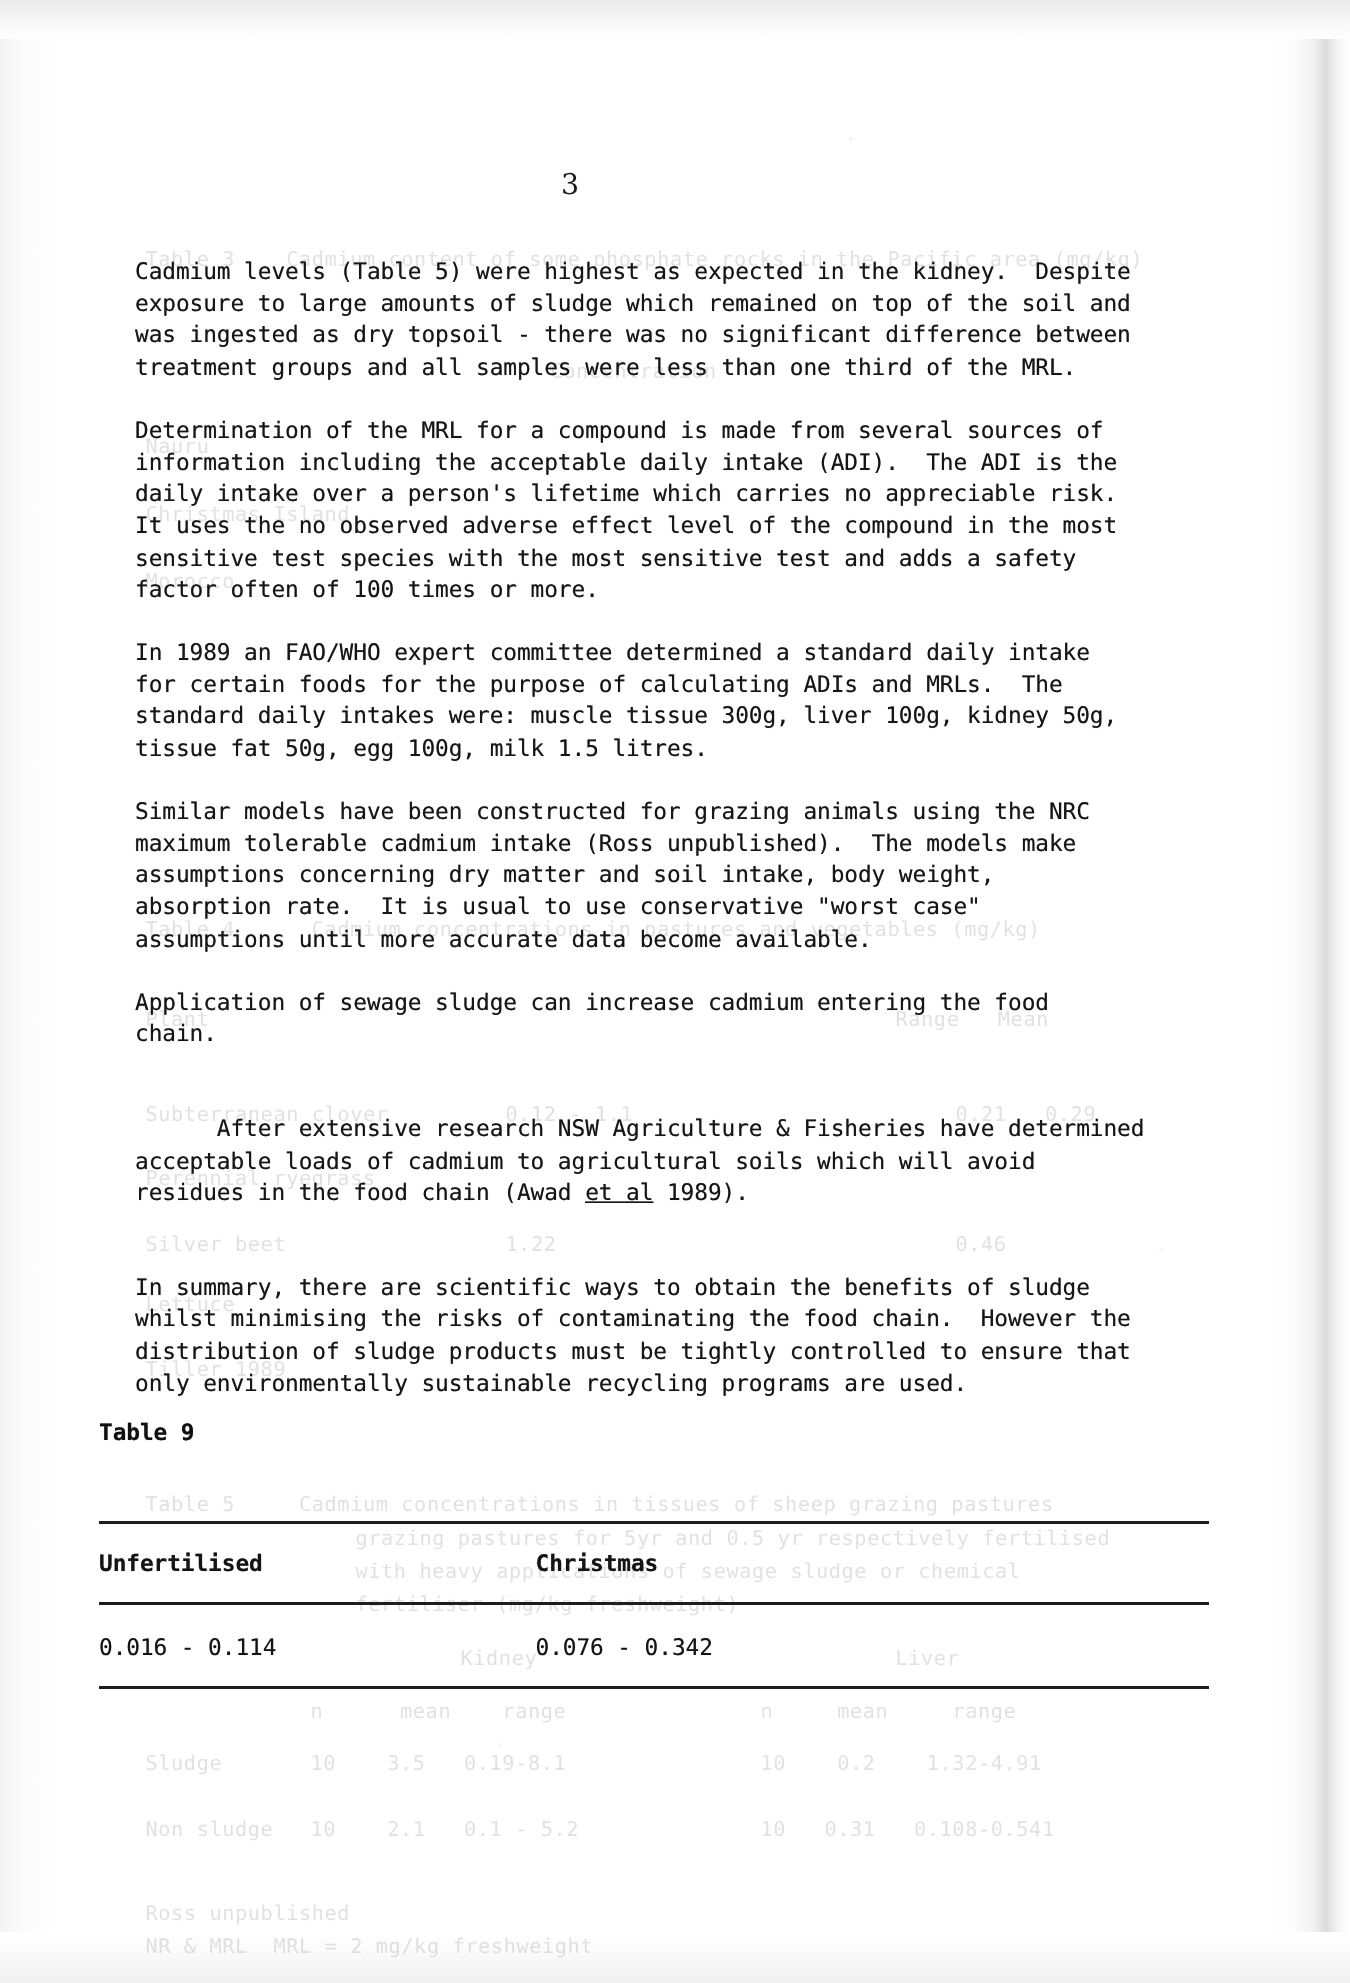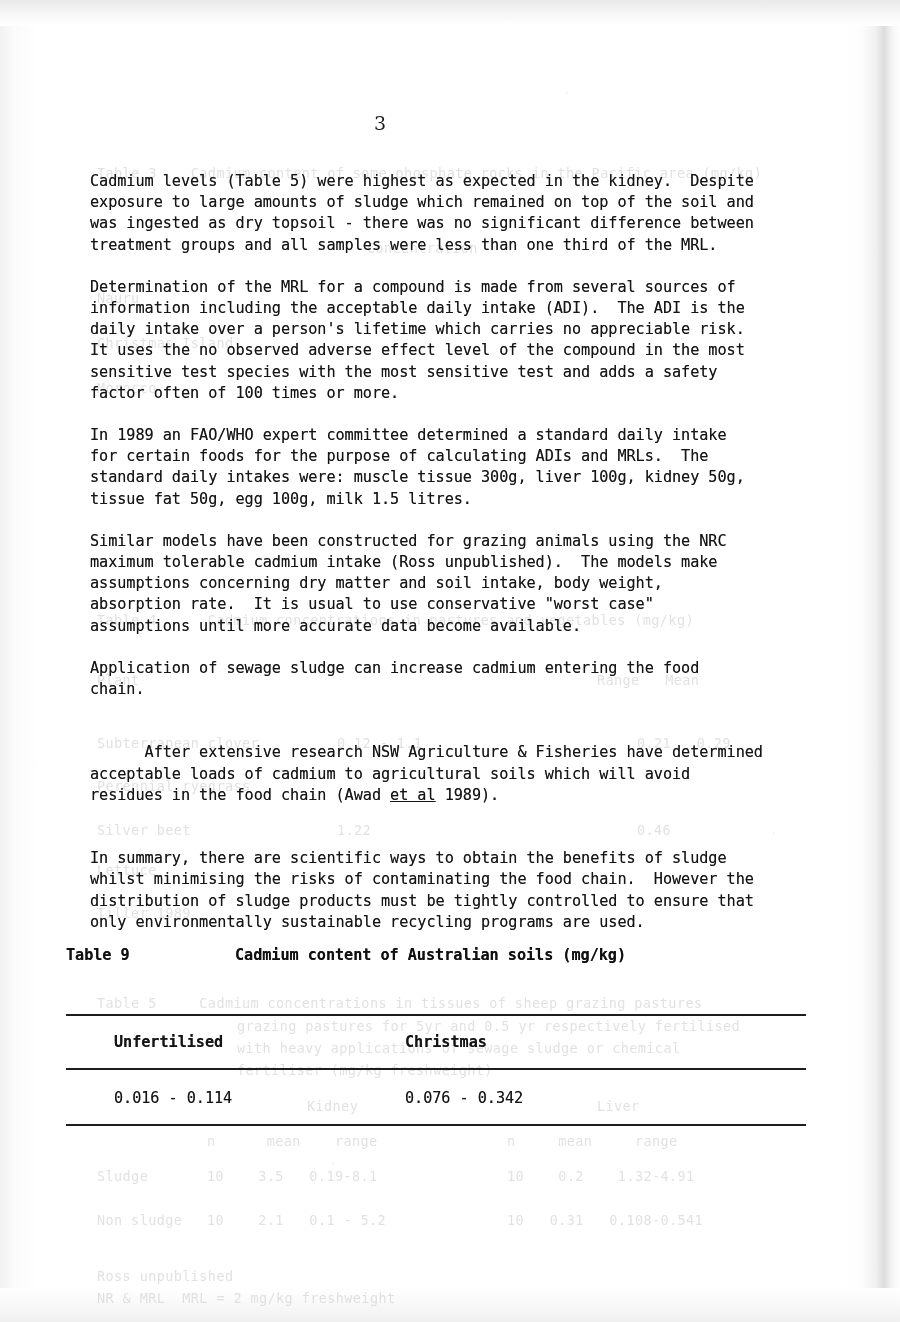--- a/index.html
+++ b/index.html
@@ -127,21 +127,20 @@
   #rule-mid    { margin-top: 12px; }
   #rule-bottom { margin-top: 13px; }
 
   .trow {
     display: flex;
     font-size: 15.2px;
     line-height: 21px;
     color: #141414;
     letter-spacing: -0.05px;
     text-shadow: 0 0 .45px rgba(0,0,0,.5);
-    margin-left: 48px;
   }
   #header-row {
     font-weight: bold;
     padding-top: 16px;
     padding-bottom: 3px;
   }
   #data-row {
     padding-top: 18px;
     padding-bottom: 2px;
   }
@@ -203,21 +202,20 @@
     <p class="para">In summary, there are scientific ways to obtain the benefits of sludge
 whilst minimising the risks of contaminating the food chain.  However the
 distribution of sludge products must be tightly controlled to ensure that
 only environmentally sustainable recycling programs are used.</p>
   </div>
 
   <div id="table-block">
 
     <div id="table-caption">
       <span class="cap-label">Table 9</span>
-      <span class="cap-title">Cadmium content of Australian soils (mg/kg)</span>
     </div>
 
     <div class="rule" id="rule-top"></div>
 
     <div class="trow" id="header-row">
       <span class="cell-unfert">Unfertilised</span>
       <span class="cell-fert">Christmas</span>
     </div>
 
     <div class="rule" id="rule-mid"></div>

